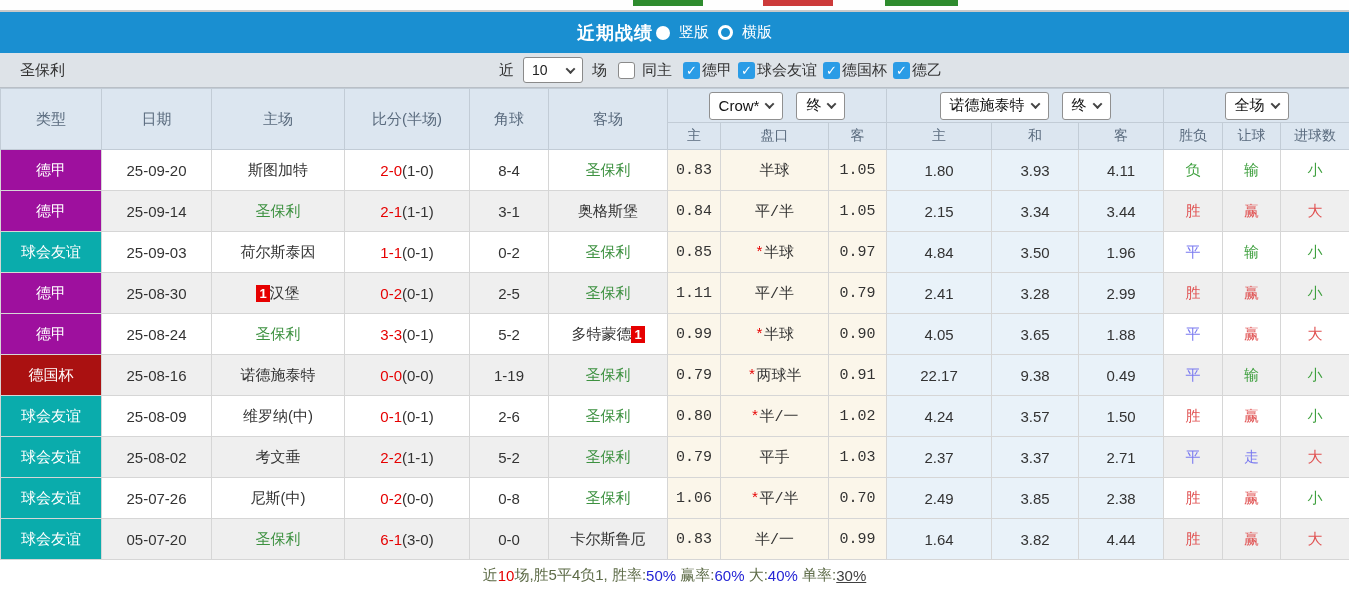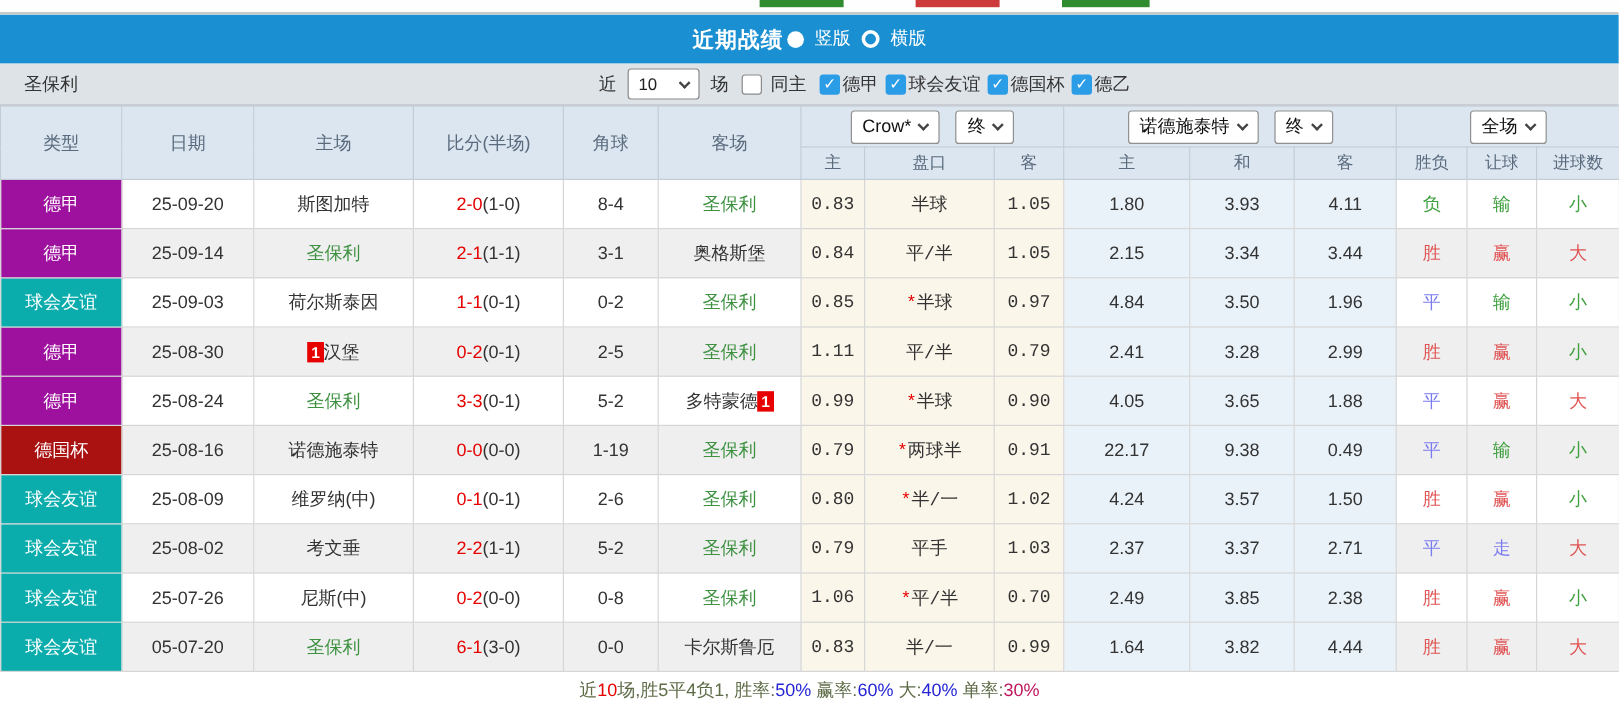--- a/index.html
+++ b/index.html
@@ -47,21 +47,21 @@
   .badge { display: inline-block; background: #e60000; color: #fff; font-size: 13px; line-height: 17px; padding: 0 3px; font-weight: bold; }
   .k-win { color: #e05252; }
   .k-lose { color: #3fa03f; }
   .k-draw { color: #7b7bf0; }
 
   
   .footer { height: 30px; display: flex; align-items: center; justify-content: center; font-size: 15px; white-space: pre; }
   .fc-label { color: #5d6b47; }
   .fc-red { color: #e60000; }
   .fc-blue { color: #2525d5; }
-  .fc-green { color: #be185d; }
+  .fc-green { color: #404040; text-decoration: underline; }
 </style>
 </head>
 <body>
 
 <div class="page">
 
   <div class="top-strip">
       <span class="top-frag" style="left: 633px; width: 70px; background: rgb(46, 139, 46);"></span>
       <span class="top-frag" style="left: 763px; width: 70px; background: rgb(204, 58, 58);"></span>
       <span class="top-frag" style="left: 885px; width: 73px; background: rgb(46, 139, 46);"></span>

